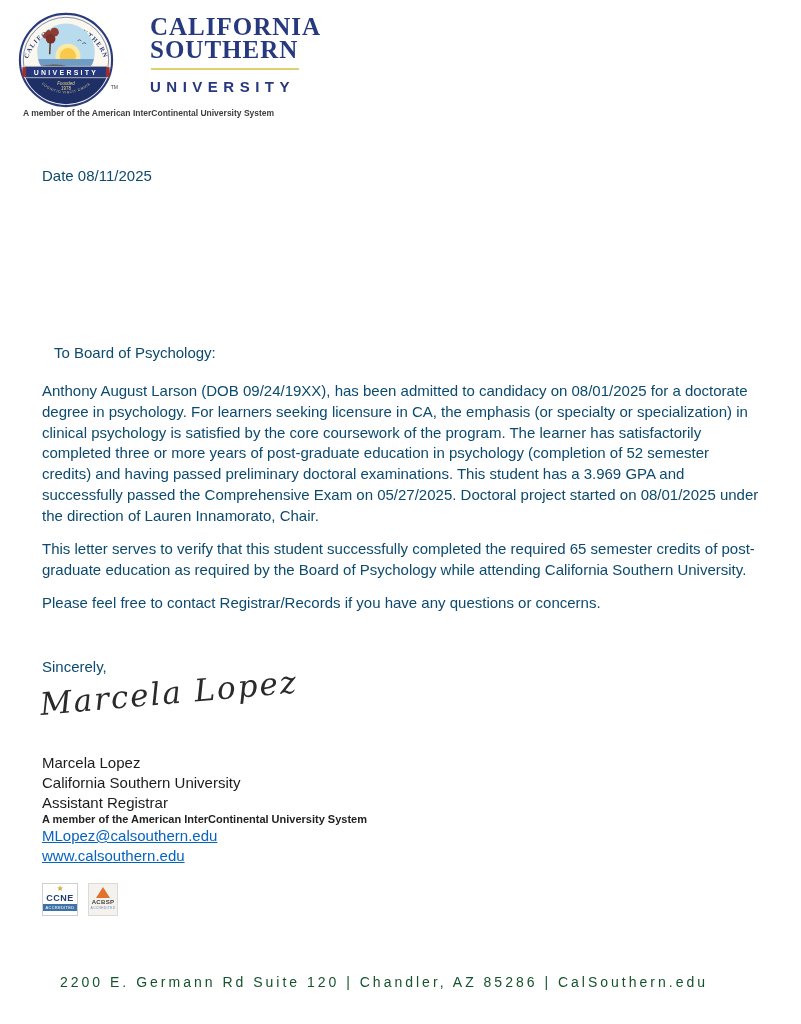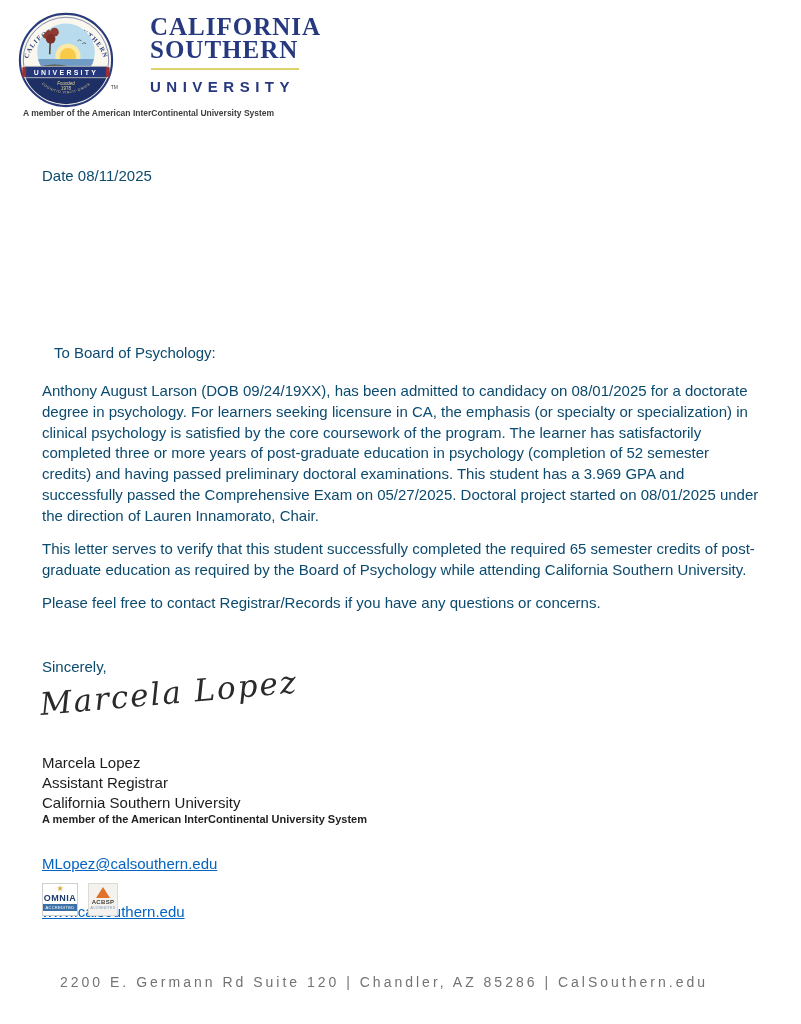--- a/index.html
+++ b/index.html
@@ -59,21 +59,21 @@
     font-size:31px;
     letter-spacing:2px;
     color:#2a2a2a;
     transform:rotate(-5deg);
     transform-origin:left center;
   }
 
   .sig-block { top:753px; left:42px; }
   .sig-line { font-size:15px; line-height:20px; }
   .sig-tagline { font-size:11px; font-weight:700; line-height:13px; color:#222; }
-  .sig-link { font-size:15px; line-height:20px;margin-top:28px; }
+  .sig-link { font-size:15px; line-height:20px; }
 
   
   .badges { top:883px; left:42px; display:flex; gap:10px; align-items:flex-start; }
   .badge-ccne {
     width:36px; height:33px; background:#ffffff; border:1px solid #cfcfcf;
     display:flex; flex-direction:column; align-items:center; justify-content:flex-start;
   }
   .ccne-star { font-size:8px; line-height:8px; color:#d6a937; margin-top:1px; }
   .ccne-label { font-size:9px; line-height:10px; font-weight:700; color:#1e3c6e; letter-spacing:0.5px; }
   .ccne-bar {
@@ -90,21 +90,21 @@
     border-bottom:11px solid #e0732c;
   }
   .acbsp-label { font-size:6px; line-height:8px; font-weight:700; color:#44413c; letter-spacing:0.3px; }
   .acbsp-sub { font-size:3.5px; line-height:5px; color:#7b93b5; letter-spacing:0.2px; }
 
   
   .footer {
     top:974px; left:0; width:768px;
     text-align:center;
     font-size:14px; letter-spacing:3px;
-    color:#737373;
+    color:#14532d;
   }
 </style>
 </head>
 <body>
 
 <div class="page">
 
   <div class="abs logo-block">
 
     <div class="seal-wrap">
@@ -178,31 +178,31 @@
   <div class="abs body-text para para2">This letter serves to verify that this student successfully completed the required 65 semester credits of post-graduate education as required by the Board of Psychology while attending California Southern University.</div>
 
   <div class="abs body-text para para3">Please feel free to contact Registrar/Records if you have any questions or concerns.</div>
 
   <div class="abs body-text closing">Sincerely,</div>
 
   <div class="abs signature-script">Marcela Lopez</div>
 
   <div class="abs sig-block">
     <div class="sig-line">Marcela Lopez</div>
+    <div class="sig-line">California Southern University</div>
     <div class="sig-line">Assistant Registrar</div>
-    <div class="sig-line">California Southern University</div>
     <div class="sig-tagline">A member of the American InterContinental University System</div>
     <div class="sig-link"><a href="#" class="letter-link">MLopez@calsouthern.edu</a></div>
     <div class="sig-link"><a href="#" class="letter-link">www.calsouthern.edu</a></div>
   </div>
 
   <div class="abs badges">
     <div class="badge-ccne">
       <div class="ccne-star">★</div>
-      <div class="ccne-label">OMNIA</div>
+      <div class="ccne-label">CCNE</div>
       <div class="ccne-bar">ACCREDITED</div>
     </div>
     <div class="badge-acbsp">
       <div class="acbsp-triangle"></div>
       <div class="acbsp-label">ACBSP</div>
       <div class="acbsp-sub">ACCREDITED</div>
     </div>
   </div>
 
   <div class="abs footer">2200 E. Germann Rd Suite 120 | Chandler, AZ 85286 | CalSouthern.edu</div>

